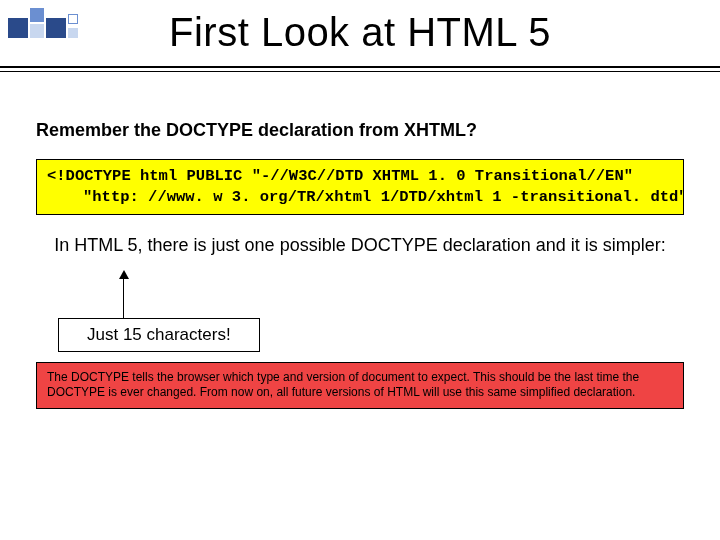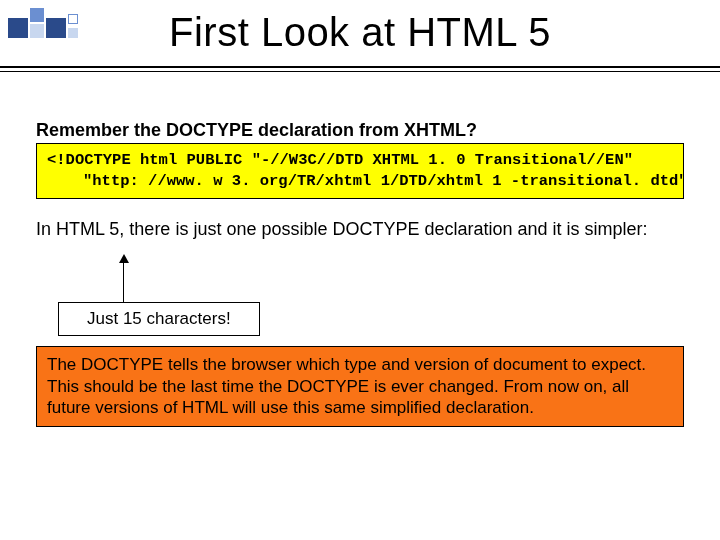--- a/index.html
+++ b/index.html
@@ -60,26 +60,27 @@
   }
   .content {
     position: absolute;
     left: 36px;
     top: 120px;
     width: 648px;
   }
   .lead {
     font-size: 18px;
     font-weight: 700;
-    margin: 0 0 2px 0;
+    margin: 0 0 18px 0;
   }
   .lead2 {
     font-size: 18px;
     font-weight: 400;
     margin: 20px 0 14px 0;
+    text-align: center;
   }
   .codebox {
     border: 1.5px solid #000;
     background: #ffff00;
     padding: 6px 10px 6px 10px;
     font-family: "Courier New", Courier, monospace;
     font-weight: 700;
     font-size: 15.5px;
     line-height: 1.35;
     white-space: pre;
@@ -119,23 +120,23 @@
     left: 82.5px;
     top: 0px;
     width: 0;
     height: 0;
     border-left: 5px solid transparent;
     border-right: 5px solid transparent;
     border-bottom: 9px solid #000;
   }
   .note-box {
     border: 1.5px solid #000;
-    background: #f97316;
+    background: #ef4444;
     padding: 7px 10px;
-    font-size: 17px;
+    font-size: 12px;
     line-height: 1.28;
     margin-top: 0;
   }
 </style>
 </head>
 <body>
 
 <div class="slide">
 
   <div class="deco">

